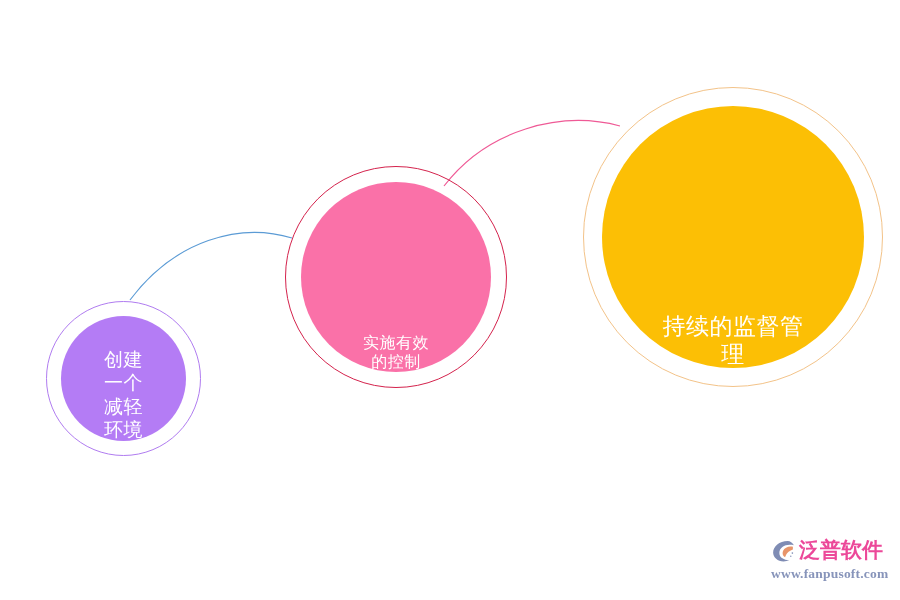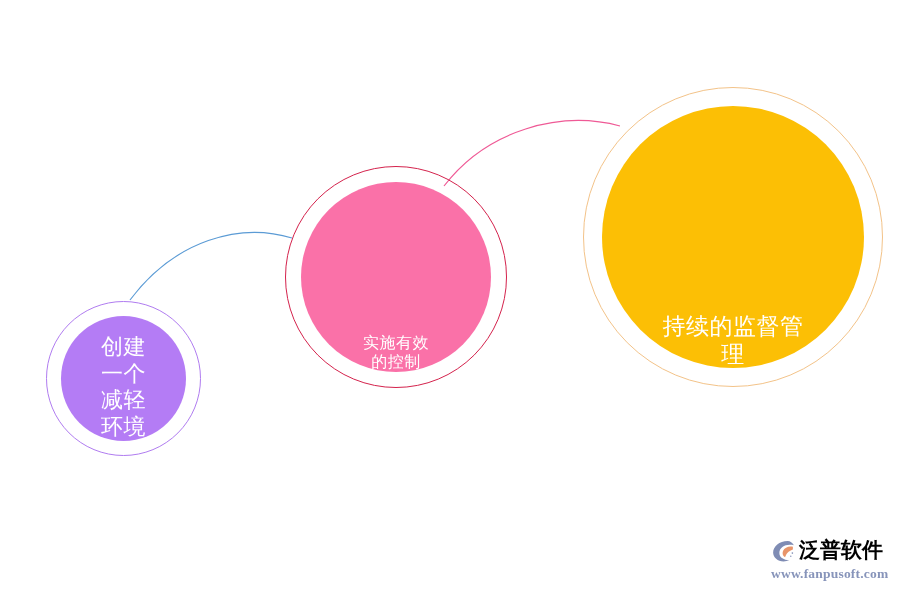--- a/index.html
+++ b/index.html
@@ -62,21 +62,21 @@
     user-select: none;
   }
 
   
   #node-purple { left: 46px; top: 301px; width: 155px; height: 155px; }
   #node-purple .ring { border-color: #b07cf0; }
   #node-purple .disc {
     left: 15px; top: 15px; width: 125px; height: 125px;
     background: #b47cf5;
   }
-  #node-purple .label { font-size: 22px; }
+  #node-purple .label { font-size: 19px; }
 
   
   #node-pink { left: 285px; top: 166px; width: 222px; height: 222px; }
   #node-pink .ring { border-color: #d4224c; }
   #node-pink .disc {
     left: 16px; top: 16px; width: 190px; height: 190px;
     background: #fa71a8;
   }
   #node-pink .label { font-size: 16px; }
 
@@ -108,21 +108,21 @@
     height: 29px;
   }
   #watermark .logo-mark {
     width: 26px;
     height: 26px;
     flex: 0 0 26px;
   }
   #watermark .logo-word {
     font-size: 21px;
     font-weight: bold;
-    color: #000000;
+    color: #ec4899;
     letter-spacing: 0px;
     line-height: 1;
     font-family: "DejaVu Sans", sans-serif;
   }
   #watermark .logo-url {
     font-size: 13.5px;
     color: #8794ba;
     font-family: "Liberation Serif", "DejaVu Serif", serif;
     font-weight: bold;
     letter-spacing: 0.2px;

